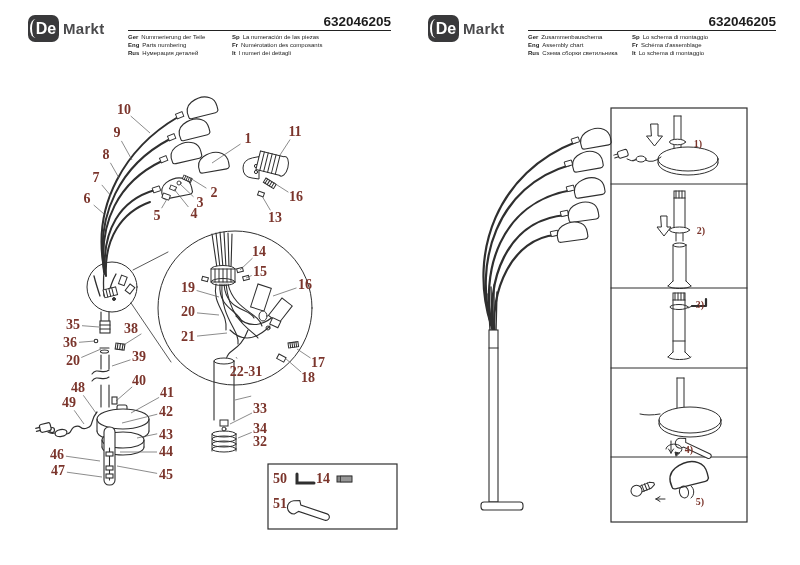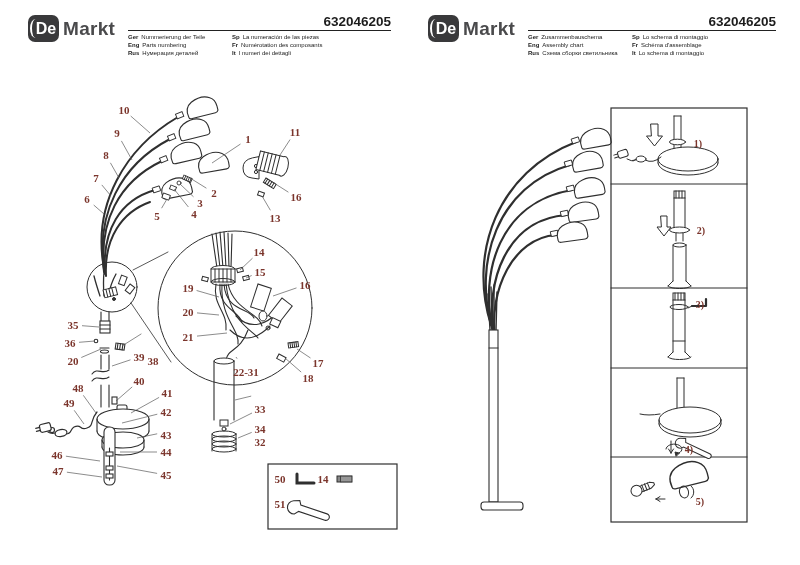--- a/index.html
+++ b/index.html
@@ -3,31 +3,31 @@
 <meta charset="utf-8">
 <style>
   html,body{margin:0;padding:0;}
   body{width:800px;height:565px;position:relative;background:#ffffff;overflow:hidden;
        font-family:"Liberation Sans",sans-serif;color:#222;}
   svg{position:absolute;left:0;top:0;}
   #art{z-index:1;}
   #leader-svg{z-index:2;}
   #label-layer{position:absolute;left:0;top:0;width:800px;height:565px;z-index:3;pointer-events:none;}
   .part-label{position:absolute;transform:translate(-50%,-50%);
-      font-family:"Liberation Serif",serif;font-weight:bold;font-size:11px;
+      font-family:"Liberation Serif",serif;font-weight:bold;font-size:14px;
       color:var(--label-color,#7b352c);white-space:nowrap;}
   .step-label{font-size:10px;}
   .page-header{position:absolute;z-index:4;}
   .logo{display:flex;align-items:center;}
   .logo-badge{position:relative;width:31px;height:27px;background:#39393b;border-radius:7px;
       color:#fff;font-weight:bold;font-size:16px;display:flex;align-items:center;justify-content:center;}
   .logo-notch{position:absolute;left:2px;top:4px;width:9px;height:19px;
       border-left:2.5px solid #fff;border-radius:50%;}
   .logo-badge-text{margin-left:5px;}
-  .logo-name{font-weight:bold;color:#4a4a4c;font-size:19px;margin-left:4px;letter-spacing:.3px;}
+  .logo-name{font-weight:bold;color:#4a4a4c;font-size:15px;margin-left:4px;letter-spacing:.3px;}
   .part-number{position:absolute;font-size:13.5px;font-weight:bold;color:#1c1c1c;
       width:121px;text-align:right;z-index:4;}
   .header-rule{position:absolute;height:1.4px;background:#222;z-index:4;}
   .lang-table{position:absolute;display:flex;z-index:4;font-size:6px;line-height:7.8px;color:#1c1c1c;}
   .lang-col{display:flex;flex-direction:column;width:104px;}
   .lang-row{white-space:nowrap;}
   .lang-row b{margin-right:3px;}
 </style>
 </head>
 <body>
@@ -380,21 +380,21 @@
     <span class="part-label" style="left: 188px; top: 288px;">19</span>
     <span class="part-label" style="left: 188px; top: 312px;">20</span>
     <span class="part-label" style="left: 188px; top: 337px;">21</span>
     <span class="part-label" style="left: 246px; top: 372px;">22-31</span>
     <span class="part-label" style="left: 260px; top: 394px; margin-top: 48px;">32</span>
     <span class="part-label" style="left: 260px; top: 409px;">33</span>
     <span class="part-label" style="left: 260px; top: 429px;">34</span>
     <span class="part-label" style="left: 73px; top: 325px;">35</span>
     <span class="part-label" style="left: 70px; top: 343px;">36</span>
     <span class="part-label" style="left: 73px; top: 361px;">20</span>
-    <span class="part-label" style="left: 153px; top: 329px; margin-top: 32px;">38</span>
+    <span class="part-label" style="left: 131px; top: 329px;">38</span>
     <span class="part-label" style="left: 139px; top: 357px;">39</span>
     <span class="part-label" style="left: 139px; top: 381px;">40</span>
     <span class="part-label" style="left: 167px; top: 393px;">41</span>
     <span class="part-label" style="left: 166px; top: 412px;">42</span>
     <span class="part-label" style="left: 166px; top: 420px; margin-top: 15px;">43</span>
     <span class="part-label" style="left: 166px; top: 452px;">44</span>
     <span class="part-label" style="left: 166px; top: 475px;">45</span>
     <span class="part-label" style="left: 57px; top: 455px; text-align: center;">46</span>
     <span class="part-label" style="left: 58px; top: 471px;">47</span>
     <span class="part-label" style="left: 78px; top: 388px;">48</span>

